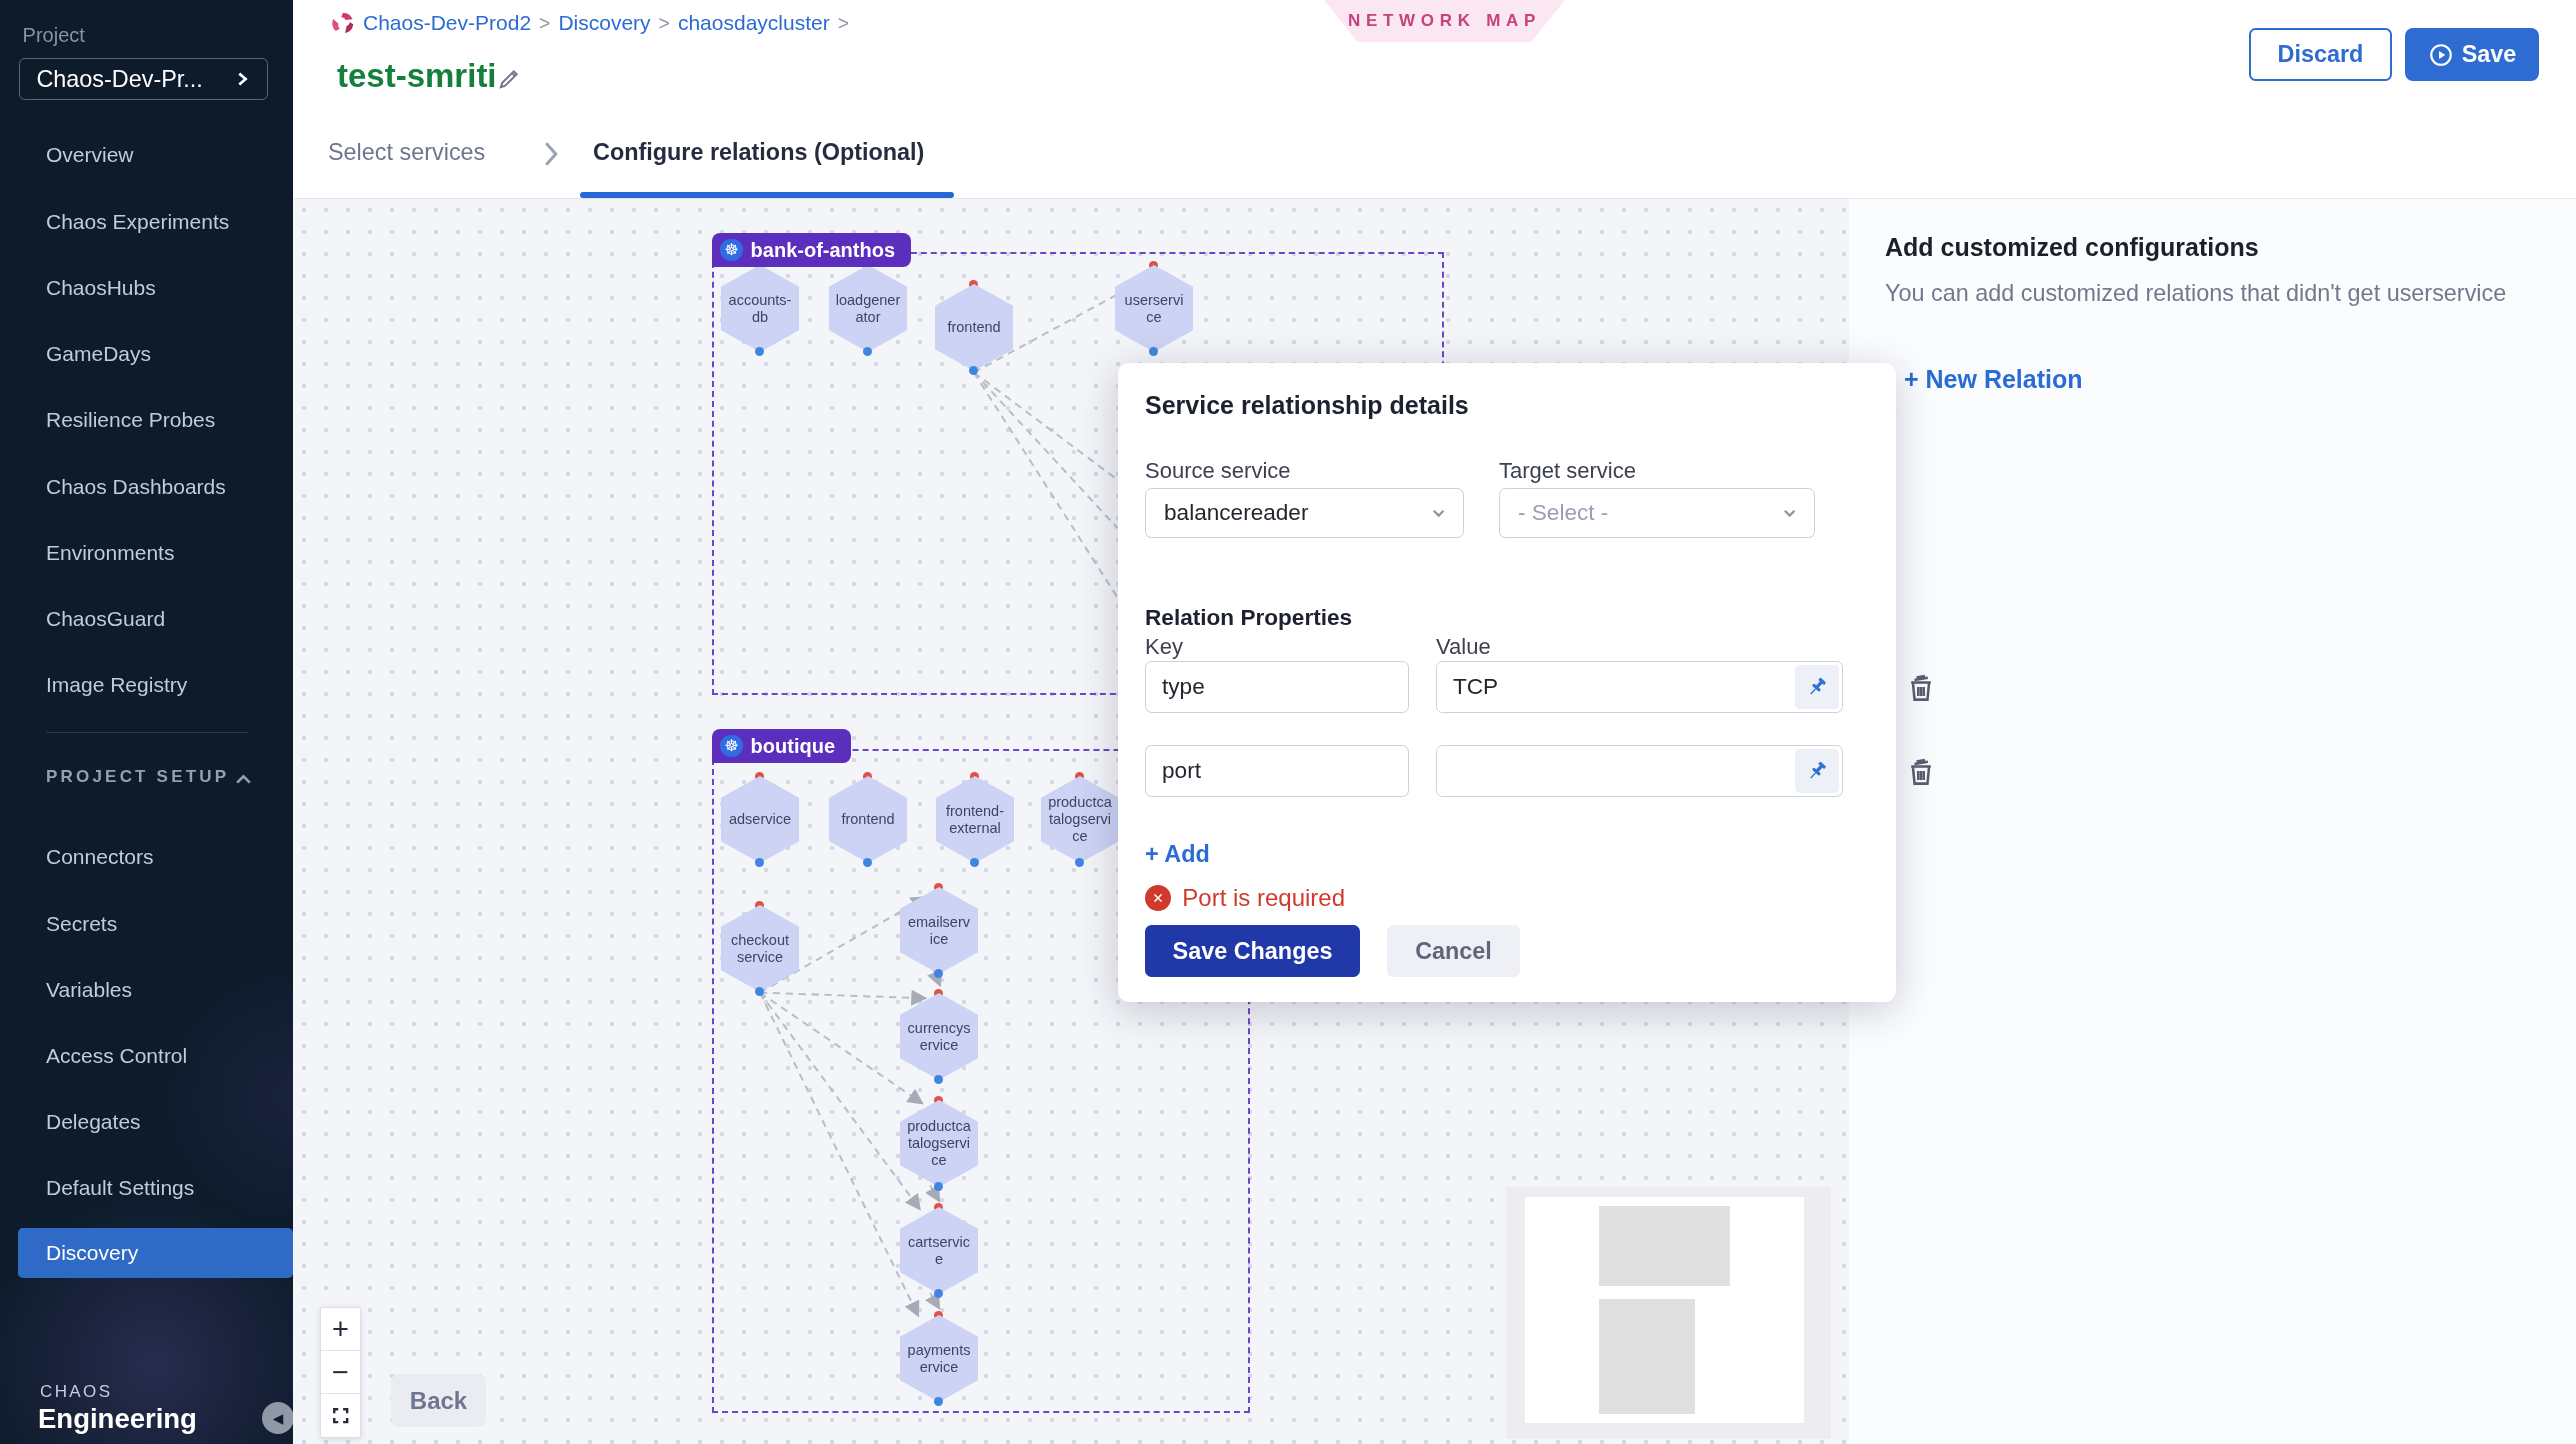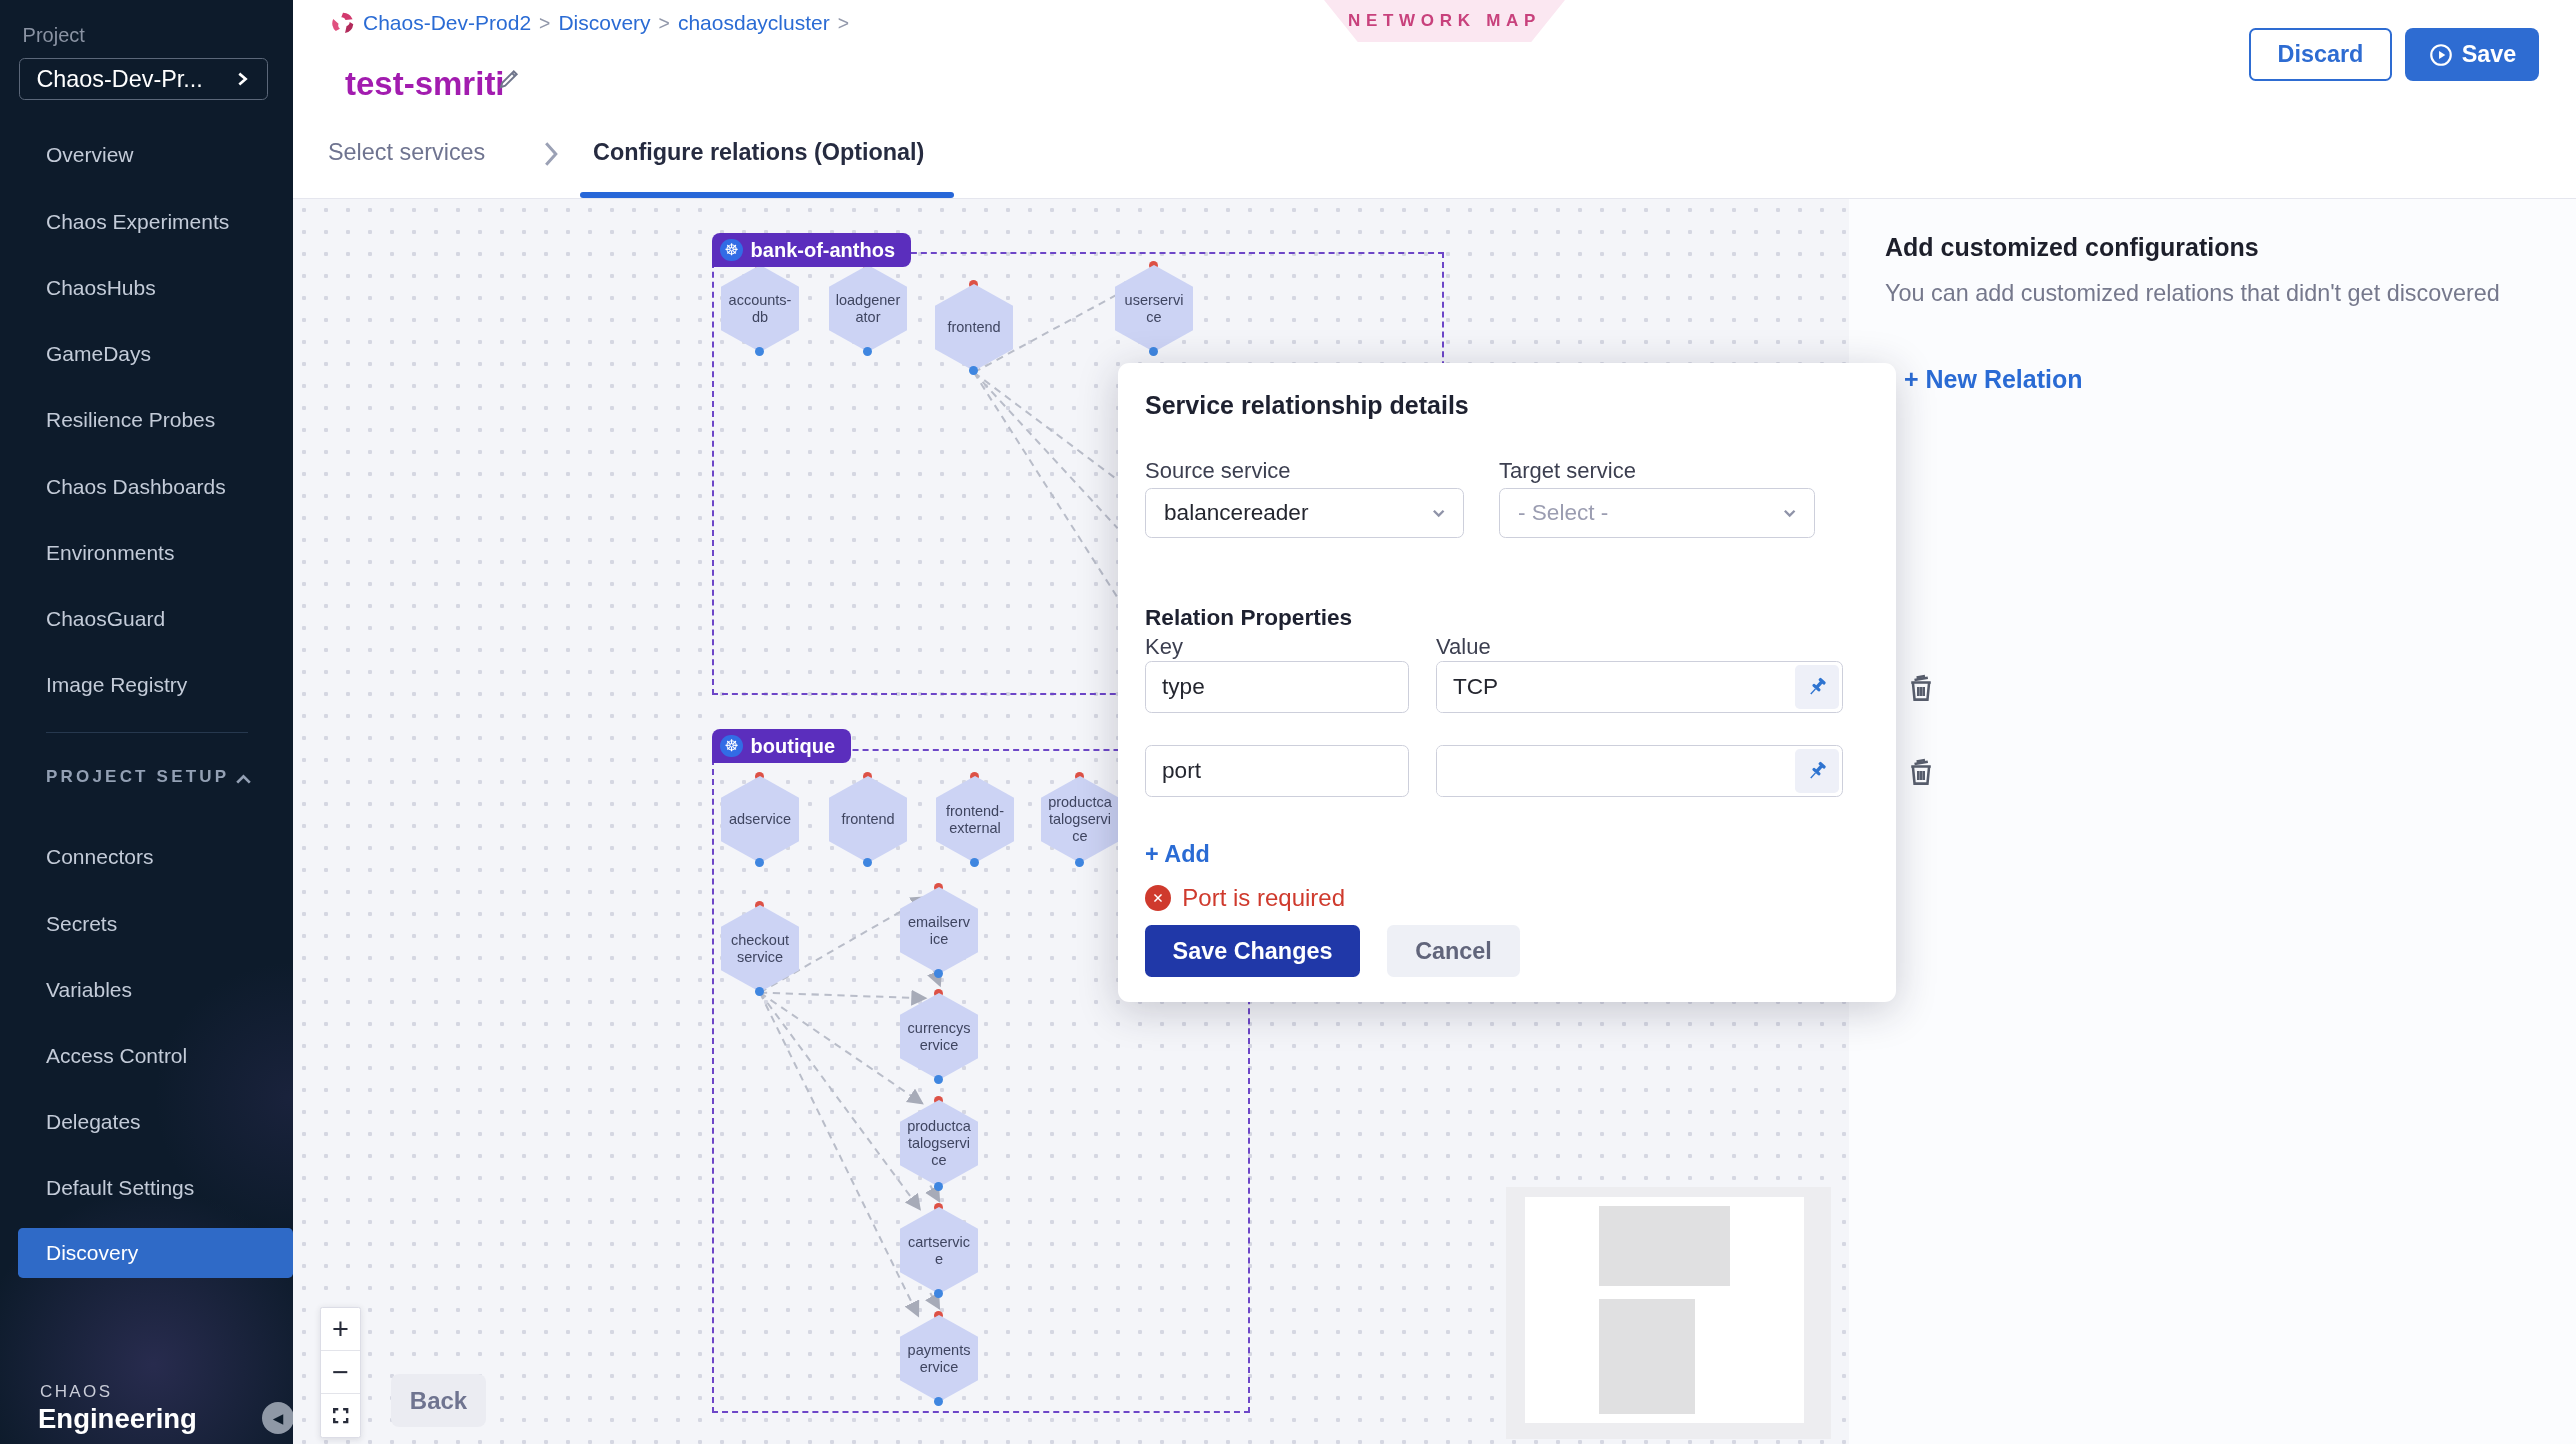--- a/index.html
+++ b/index.html
@@ -22,21 +22,21 @@
   .brand-top{position:absolute;left:40px;top:1382px;font-size:17px;letter-spacing:2.4px;color:#c9ccd8;}
   .brand-bottom{position:absolute;left:38px;top:1403px;font-size:27.5px;font-weight:700;color:#fff;}
   .collapse-btn{position:absolute;left:262px;top:1402px;width:32px;height:32px;border-radius:50%;background:#8f98a6;
                 color:#0d1b2b;display:flex;align-items:center;justify-content:center;font-size:13.7px;cursor:pointer;}
 
   
   #header{position:absolute;left:293px;top:0;width:2283px;height:113px;background:#fff;}
   .crumb-row{position:absolute;left:38px;top:11.3px;display:flex;align-items:center;gap:8px;font-size:21px;}
   .crumb-link{color:#2a6bd4;cursor:pointer;}
   .crumb-sep{color:#9298ab;font-size:19.4px;}
-  .page-title{position:absolute;left:44px;top:57px;font-size:33px;font-weight:600;color:#a21caf;margin:8px;}
+  .page-title{position:absolute;left:44px;top:57px;font-size:33px;font-weight:600;color:#15803d;margin:0;}
   .btn{border-radius:6.5px;font-size:23.4px;font-weight:700;display:flex;align-items:center;justify-content:center;
        cursor:pointer;box-sizing:border-box;}
   .btn-outline{position:absolute;left:1956px;top:28px;width:143px;height:53px;border:2.4px solid #2e6cd2;color:#2e6cd2;background:#fff;}
   .btn-solid{position:absolute;left:2112px;top:28px;width:134px;height:53px;background:#2e6cd2;color:#fff;gap:8px;border-radius:8px;}
   #tabbar{position:absolute;left:293px;top:113px;width:2283px;height:86px;background:#fff;border-bottom:1.6px solid #e5e6ee;box-sizing:border-box;}
   .tab1{position:absolute;left:35px;top:26px;font-size:23.4px;color:#6f7490;cursor:pointer;}
   .tab2{position:absolute;left:300px;top:26px;font-size:23.4px;color:#262b40;font-weight:600;cursor:pointer;}
   .tab-chev{position:absolute;left:246px;top:24px;}
   .tab-underline{position:absolute;left:287px;top:79px;width:374px;height:5.7px;background:#2767d8;border-radius:3.2px;}
 
@@ -271,21 +271,21 @@
           <path d="M9 20H4v-5"></path>
       </svg>
     </div>
   </div>
   <div class="back-btn">
       <span>Back</span>
     </div>
 
   <div id="panel">
     <div class="panel-head">Add customized configurations</div>
-    <div class="panel-desc">You can add customized relations that didn't get discovered</div>
+    <div class="panel-desc">You can add customized relations that didn't get userservice</div>
     <div class="new-rel">+ New Relation</div>
   </div>
 
   <div id="header">
     <div class="crumb-row">
       <svg width="24" height="24" viewBox="0 0 28 28">
         <path d="M14 2a12 12 0 0 1 11.2 7.6l-8.3 .9A5 5 0 0 0 12 7.2z" fill="#d23a6e"></path>
         <path d="M26 15.4a12 12 0 0 1-9.6 10.2l1.8-8.2a5 5 0 0 0 3.6-4.6z" fill="#b22a5b"></path>
         <path d="M5.6 23.4A12 12 0 0 1 2.6 9.2l6.2 5.6a5 5 0 0 0 1.6 5.8z" fill="#e0507f"></path>
       </svg>

